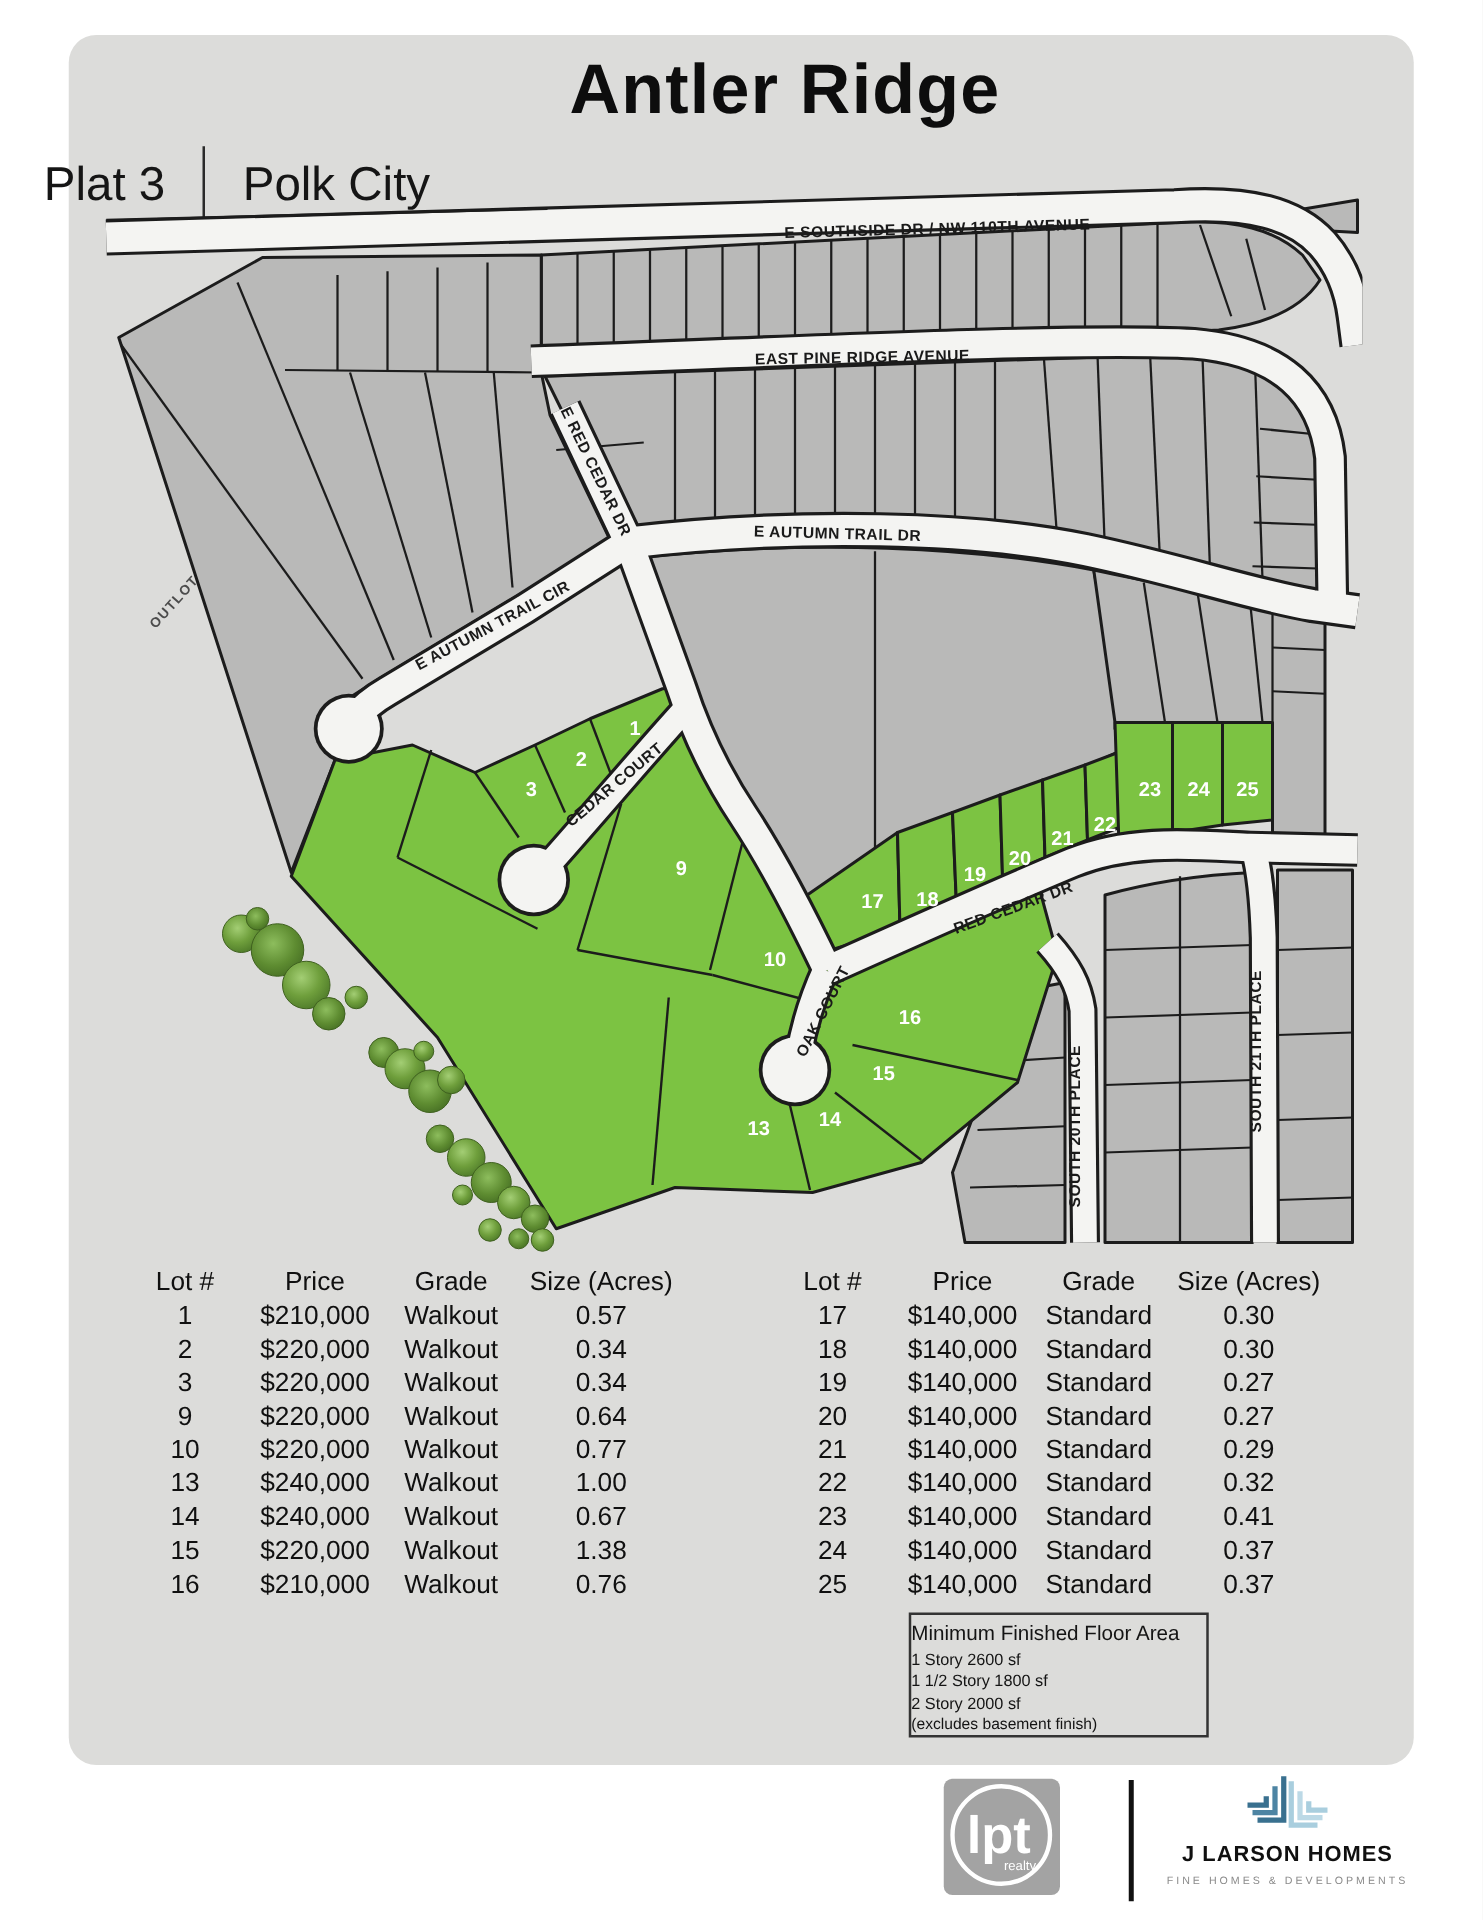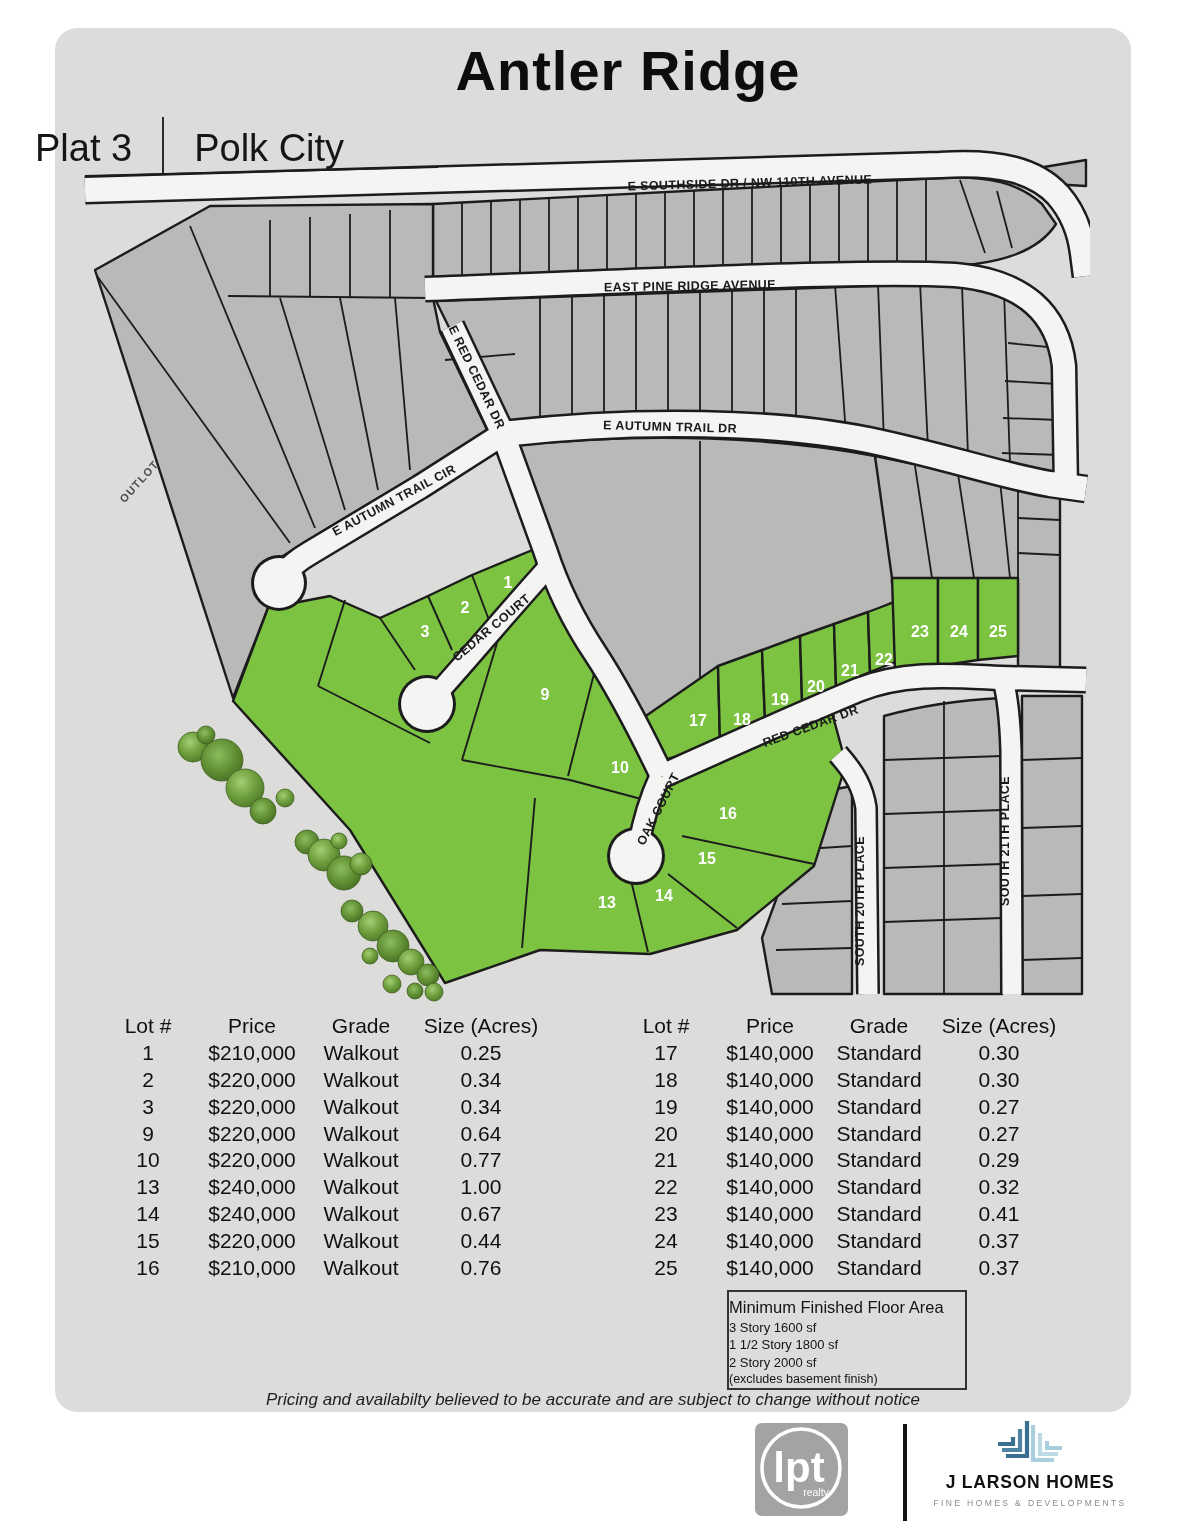--- a/index.html
+++ b/index.html
@@ -279,21 +279,21 @@
         <tr>
       <td class="c0">Lot #</td>
       <td class="c1">Price</td>
       <td class="c2">Grade</td>
       <td class="c3">Size (Acres)</td>
     </tr>
     <tr>
           <td>1</td>
           <td>$210,000</td>
           <td>Walkout</td>
-          <td>0.25</td>
+          <td>0.57</td>
         </tr>
     <tr>
           <td>2</td>
           <td>$220,000</td>
           <td>Walkout</td>
           <td>0.34</td>
         </tr>
     <tr>
           <td>3</td>
           <td>$220,000</td>
@@ -321,21 +321,21 @@
     <tr>
           <td>14</td>
           <td>$240,000</td>
           <td>Walkout</td>
           <td>0.67</td>
         </tr>
     <tr>
           <td>15</td>
           <td>$220,000</td>
           <td>Walkout</td>
-          <td>0.44</td>
+          <td>1.38</td>
         </tr>
     <tr>
           <td>16</td>
           <td>$210,000</td>
           <td>Walkout</td>
           <td>0.76</td>
         </tr>
   </tbody>
     </table>
 
@@ -399,27 +399,26 @@
           <td>25</td>
           <td>$140,000</td>
           <td>Standard</td>
           <td>0.37</td>
         </tr>
   </tbody>
     </table>
 
   <div class="min-box">
     <div class="mtitle">Minimum Finished Floor Area</div>
-    <div class="mline">3 Story 1600 sf</div>
+    <div class="mline">1 Story 2600 sf</div>
     <div class="mline">1 1/2 Story 1800 sf</div>
     <div class="mline">2 Story 2000 sf</div>
     <div class="mnote">(excludes basement finish)</div>
   </div>
 
-  <div class="disclaimer">Pricing and availabilty believed to be accurate and are subject to change without notice</div>
 
 
   <div class="lpt-logo">
     <svg width="93" height="93" viewBox="0 0 93 93" xmlns="http://www.w3.org/2000/svg">
       <circle cx="46" cy="45" r="39" fill="none" stroke="#ffffff" stroke-width="3.5"></circle>
       <text x="44" y="59" text-anchor="middle" fill="#ffffff" font-family="Liberation Sans, sans-serif" font-size="42" font-weight="700">lpt</text>
       <text x="61" y="73" text-anchor="middle" fill="#ffffff" font-family="Liberation Sans, sans-serif" font-size="10.5">realty</text>
     </svg>
   </div>
 

